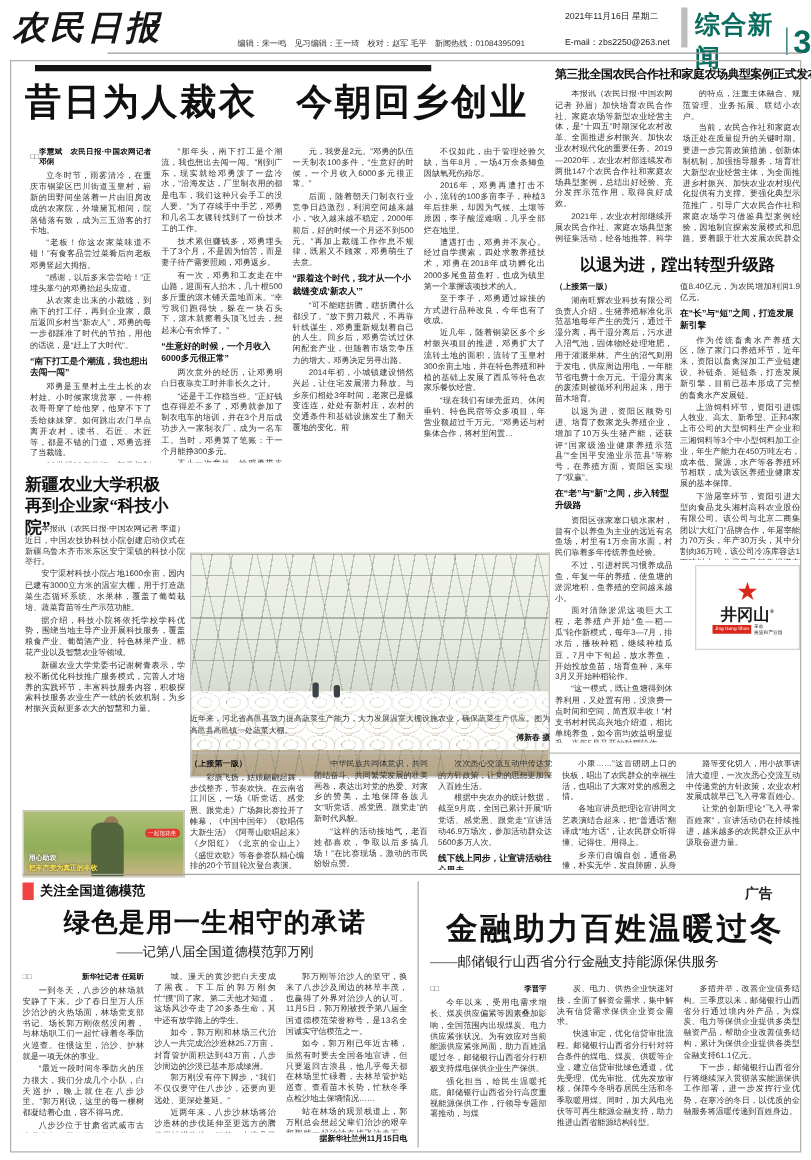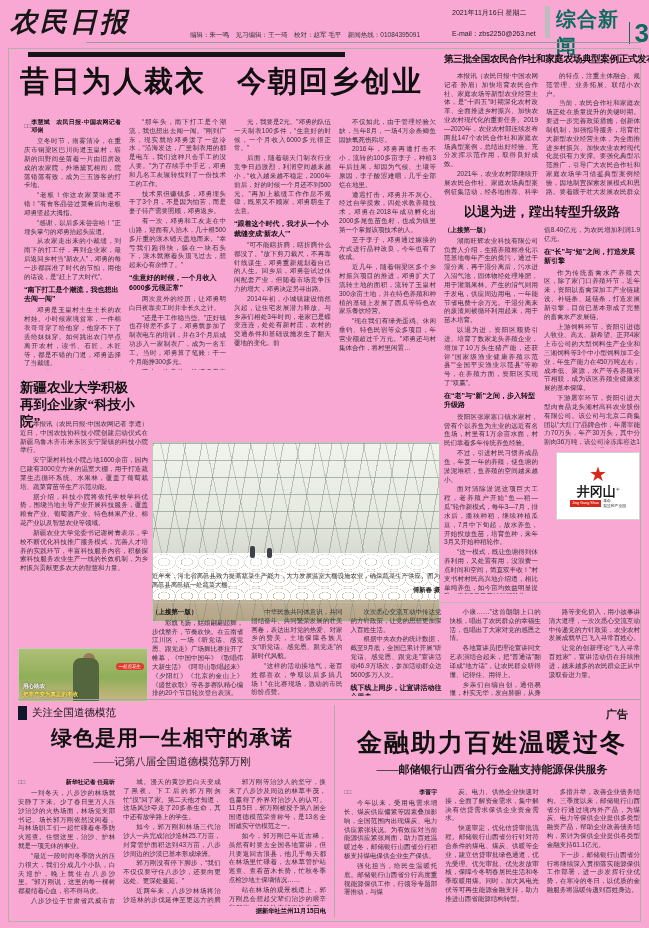--- a/index.html
+++ b/index.html
@@ -1,35 +1,35 @@
 <!DOCTYPE html>
 <html><head>
 <meta charset="utf-8">
 <style>
 *{margin:0;padding:0;box-sizing:border-box}
 html,body{background:#d8d8d8}
-.page{position:relative;width:649px;height:928px;background:#f9a8d4;overflow:hidden;
+.page{position:relative;width:649px;height:928px;background:#ffffff;overflow:hidden;
   font-family:"Liberation Sans","DejaVu Sans",sans-serif;color:#262626}
 .abs{position:absolute}
 .serif{font-family:"Liberation Serif","DejaVu Serif",serif}
 .teal{color:#0a6b5f}
 .rule{background:#9a9a9a;height:1px}
 .box{border:1px solid #b3b0ab}
 .blackbar{background:#151515}
 .h1{font-weight:bold;color:#101010;letter-spacing:2px}
 .cols{display:flex;gap:8px}
 .col{flex:1;overflow:hidden;font-size:6.5px;line-height:1.36;text-align:justify;color:#333}
 .col p{text-indent:2em;margin:0 0 1px}
 .sub{font-weight:bold;font-size:7px;line-height:1.35;margin:3px 0;color:#111;text-align:left}
 .lead{font-weight:bold;font-size:6.5px;margin-bottom:2px;color:#111}
 .byrow{display:flex;justify-content:space-between;align-items:center;font-size:6px;margin-bottom:3px;color:#555}
 .byrow b{color:#111;font-size:6px}
 .caption{font-size:6.3px;line-height:1.4;text-align:justify;color:#333}
 .credit{font-size:6.3px;font-weight:bold;text-align:right;color:#222}
-.kicker{border-left:9px solid #0f172a;padding-left:5px;font-weight:normal;font-size:10.5px;color:#111}
+.kicker{border-left:9px solid #ef4444;padding-left:5px;font-weight:bold;font-size:10.5px;color:#111}
 .photo{background:linear-gradient(180deg,#f1f3ed 0%,#e6eae1 38%,#d9dcd2 60%,#cabfa7 74%,#b5a588 100%);position:relative;overflow:hidden;border:1px solid #c7c4bd}
 .beams1{position:absolute;inset:0;background:repeating-linear-gradient(100deg,rgba(120,132,118,.45) 0 1px,transparent 1px 16px)}
 .beams2{position:absolute;inset:0;background:repeating-linear-gradient(78deg,rgba(120,132,118,.35) 0 1px,transparent 1px 22px)}
 .purlins{position:absolute;left:0;right:0;top:0;height:55%;background:repeating-linear-gradient(180deg,rgba(110,125,110,.5) 0 1px,transparent 1px 17px)}
 .cocoons{position:absolute;left:0;right:0;top:62%;height:26%;
   background:repeating-radial-gradient(ellipse 9px 6px at 11px 9px,#ffffff 0 5px,rgba(255,255,255,0) 6px);background-size:23px 17px}
 .figure{position:absolute;width:5px;height:12px;background:#3d4248;border-radius:2px}
 .inset{position:relative;overflow:hidden;border:1px solid #c9c6bf;background:linear-gradient(180deg,#aebf77 0%,#8fae58 55%,#c9b684 100%)}
 .inset .man{position:absolute;left:42%;top:18%;width:26px;height:44px;background:#54663e;border-radius:8px 8px 2px 2px}
 .inset .head{position:absolute;left:50%;top:8%;width:12px;height:12px;background:#9c7a58;border-radius:50%}
@@ -38,21 +38,21 @@
 .ov2{position:absolute;left:4px;bottom:3px;color:#ffe84a;font-size:5.5px;font-weight:bold;text-shadow:0 0 2px #333}
 .logo{border:1px solid #d6d3cc;background:#fff;display:flex;flex-direction:column;align-items:center;justify-content:center;gap:1px}
 .logo .star{color:#d8281c;font-size:20px;line-height:1}
 .logo .jtitle{font-family:"Liberation Serif",serif;font-weight:bold;font-size:13px;color:#1a1a1a;line-height:1}
 .logo .jrow{display:flex;gap:2px;align-items:center}
 .logo .jbox{background:#d8281c;color:#fff;font-size:3.8px;line-height:1.1;padding:1px 2px;text-align:center}
 .logo .jtag{font-size:3.8px;color:#333;line-height:1.15}
 .logo .ytitle{font-weight:bold;font-size:12px;color:#1b7fc4;letter-spacing:1px;line-height:1.1}
 .logo .yen{font-size:4.5px;color:#1b7fc4;letter-spacing:1px}
 .vline{position:absolute;width:1px;background:#b0ada7}
-.adlabel{font-size:11px;font-weight:bold;color:#222;text-align:center}
+.adlabel{font-size:11px;font-weight:bold;color:#222;text-align:left}
 .dateline{font-size:6.3px;font-weight:bold;text-align:right;color:#111}
 </style>
 </head>
 <body>
 
 <div class="page">
 
   <div class="abs serif" style="left:10px;top:4px;font-size:27px;font-weight:bold;font-style:italic;letter-spacing:3px;color:#161616">农民日报</div>
   <div class="abs" style="left:190px;top:31px;font-size:6.5px;color:#333;white-space:nowrap">编辑：朱一鸣　见习编辑：王一琦　校对：赵军 毛平　新闻热线：01084395091</div>
   <div class="abs" style="left:452px;top:8px;font-size:7px;color:#222">2021年11月16日 星期二</div>
@@ -260,21 +260,21 @@
     <div class="col">
         <p>郭万刚等治沙人的坚守，换来了八步沙及周边的林草丰茂，也赢得了外界对治沙人的认可。11月5日，郭万刚被授予第八届全国道德模范荣誉称号，是13名全国诚实守信模范之一。</p>
         <p>如今，郭万刚已年近古稀，虽然有时要去全国各地宣讲，但只要返回古浪县，他几乎每天都在林场里忙碌着，去林草管护站巡查、查看苗木长势，忙秋冬季点检沙地土保墒情况……</p>
         <p>站在林场的观景栈道上，郭万刚总会想起父辈们治沙的艰辛和那些一起治沙奋战飞沙走石、挑畦播苗的日子。他感慨道，“治沙造林改变了我的家乡，如今生活变好了，我们还要把治沙事业一代代传下去，守护好这来之不易的绿色。”</p>
       </div>
   </div>
   <div class="abs dateline" style="left:226px;top:907px;width:100px">据新华社兰州11月15日电</div>
 
   <div class="abs adlabel" style="left:596px;top:707px;width:42px">广告</div>
   <div class="abs serif" style="left:344px;top:726px;width:296px;font-size:25px;font-weight:bold;text-align:center;letter-spacing:2px;color:#111">金融助力百姓温暖过冬</div>
-  <div class="abs serif" style="left:344px;top:762px;width:296px;font-size:11px;font-weight:bold;text-align:center;color:#1b1b1b">——邮储银行山西省分行金融支持能源保供服务</div>
+  <div class="abs serif" style="left:344px;top:762px;width:296px;font-size:11px;font-weight:normal;text-align:left;color:#1b1b1b">——邮储银行山西省分行金融支持能源保供服务</div>
   <div class="abs cols" style="left:344px;top:788px;width:296px;height:126px">
     <div class="col">
       <div class="byrow">
         <span>□□</span>
         <b>李晋宇</b>
       </div>
       <div>
           <p>今年以来，受用电需求增长、煤炭供应偏紧等因素叠加影响，全国范围内出现煤炭、电力供应紧张状况。为有效应对当前能源供应紧张局面，助力百姓温暖过冬，邮储银行山西省分行积极支持煤电保供企业生产保供。</p>
           <p>强化担当，给民生温暖托底。邮储银行山西省分行高度重视能源保供工作，行领导专题部署推动，与煤</p>
         </div>

